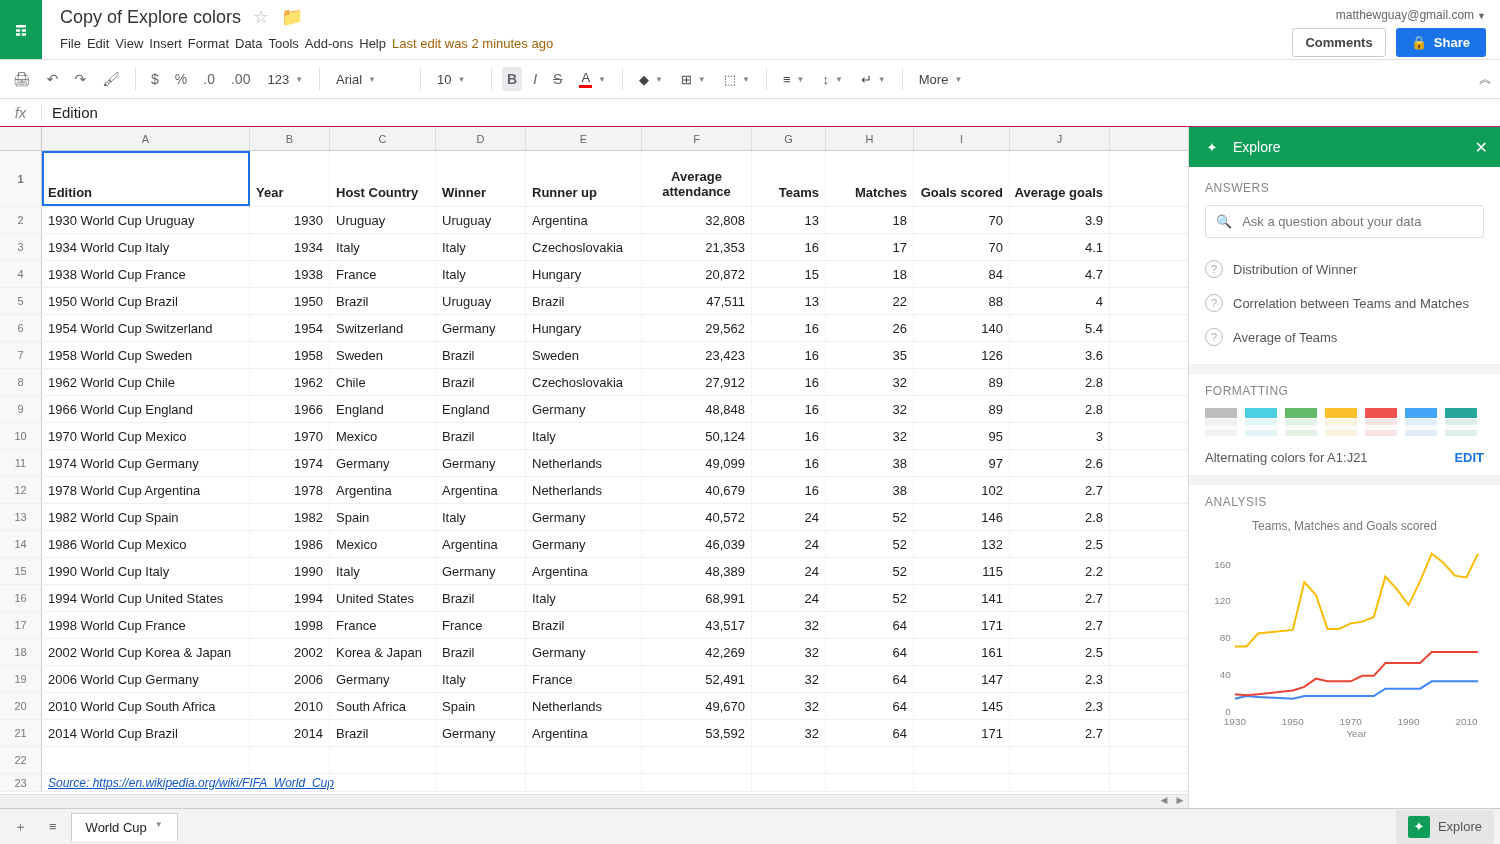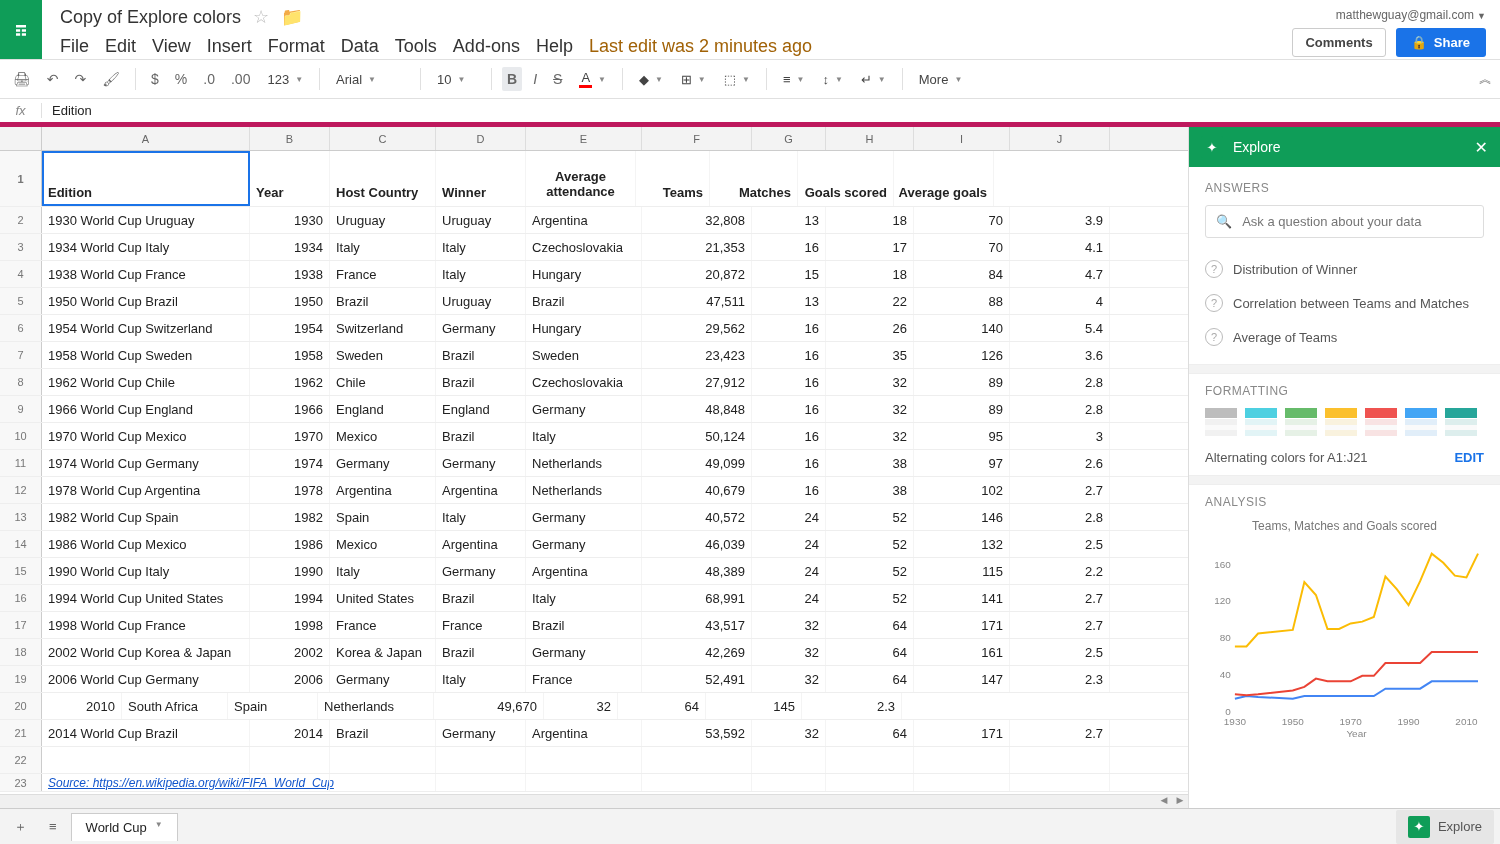--- a/index.html
+++ b/index.html
@@ -15,34 +15,34 @@
 .doc-title { font-size: 18px; color: #333; font-weight: 400; }
 .star-icon, .folder-icon { color: #bbb; font-size: 18px; }
 .header-right { padding: 8px 14px 0 0; text-align: right; }
 .user-email { font-size: 12px; color: #666; }
 .user-email .drop { font-size: 9px; margin-left: 3px; }
 .header-buttons { margin-top: 6px; display: flex; gap: 10px; justify-content: flex-end; }
 .btn-comments { border: 1px solid #ccc; background: #fff; padding: 6px 12px; border-radius: 3px; font-size: 13px; color: #444; font-weight: bold; cursor: pointer; }
 .btn-share { background: #1a73e8; color: #fff; border: none; padding: 6px 16px; border-radius: 3px; font-size: 13px; font-weight: bold; cursor: pointer; display: flex; align-items: center; gap: 6px; }
 
 
-.menubar { display: flex; gap: 16px; padding: 8px 0 8px 0; font-size: 18px; color: #333; }
+.menubar { display: flex; gap: 6px; padding: 8px 0 8px 0; font-size: 13px; color: #333; }
 .menubar span { cursor: pointer; }
 .last-edit { color: #a16207; }
 
 
 .toolbar { height: 40px; border-top: 1px solid #e0e0e0; border-bottom: 1px solid #e0e0e0; display: flex; align-items: center; padding: 0 8px; gap: 6px; color: #666; }
 .toolbar .sep { width: 1px; height: 22px; background: #e0e0e0; margin: 0 4px; }
 .toolbar .tbtn { padding: 4px 5px; cursor: pointer; font-size: 14px; display: inline-flex; align-items: center; }
 .toolbar select, .toolbar .dd { border: none; background: transparent; font-size: 13px; color: #444; padding: 3px 6px; }
 .toolbar .dd .tri { font-size: 8px; margin-left: 6px; color: #888; }
 .explore-collapse { margin-left: auto; color: #888; cursor: pointer; }
 
 
-.formula-bar { height: 28px; display: flex; align-items: center; border-bottom: 5px solid #be185d; font-size: 13px; }
+.formula-bar { height: 28px; display: flex; align-items: center; border-bottom: 1px solid #be185d; font-size: 15px; }
 .fx { width: 42px; text-align: center; font-style: italic; color: #888; border-right: 1px solid #e0e0e0; }
 .formula-input { flex: 1; padding: 0 10px; color: #222; }
 
 
 .main { display: flex; height: calc(100% - 59px - 40px - 28px - 36px); }
 .sheet-area { flex: 1; display: flex; flex-direction: column; overflow: hidden; }
 
 
 .col-headers { display: flex; background: #f3f3f3; border-bottom: 1px solid #ccc; height: 24px; font-size: 11px; color: #666; flex-shrink: 0; }
 .corner { width: 42px; border-right: 1px solid #ccc; }
@@ -211,20 +211,21 @@
         <div class="col-h col-I">I</div>
         <div class="col-h col-J">J</div>
       </div>
     <div class="rows" id="rows">
         <div class="row header-row">
           <div class="row-num">1</div>
           <div class="cell col-A active-cell">Edition</div>
           <div class="cell col-B">Year</div>
           <div class="cell col-C">Host Country</div>
           <div class="cell col-D">Winner</div>
+          <div class="cell col-E">Runner up</div>
           <div class="cell col-F multiline center-h">Average attendance</div>
           <div class="cell col-G num">Teams</div>
           <div class="cell col-H num">Matches</div>
           <div class="cell col-I num">Goals scored</div>
           <div class="cell col-J num">Average goals</div>
         </div>
         <div class="row">
           <div class="row-num">2</div>
           <div class="cell col-A">1930 World Cup Uruguay</div>
           <div class="cell col-B num">1930</div>
@@ -453,20 +454,21 @@
           <div class="cell col-D">Italy</div>
           <div class="cell col-E">France</div>
           <div class="cell col-F num">52,491</div>
           <div class="cell col-G num">32</div>
           <div class="cell col-H num">64</div>
           <div class="cell col-I num">147</div>
           <div class="cell col-J num">2.3</div>
         </div>
         <div class="row">
           <div class="row-num">20</div>
+          <div class="cell col-A">2010 World Cup South Africa</div>
           <div class="cell col-B num">2010</div>
           <div class="cell col-C">South Africa</div>
           <div class="cell col-D">Spain</div>
           <div class="cell col-E">Netherlands</div>
           <div class="cell col-F num">49,670</div>
           <div class="cell col-G num">32</div>
           <div class="cell col-H num">64</div>
           <div class="cell col-I num">145</div>
           <div class="cell col-J num">2.3</div>
         </div>

